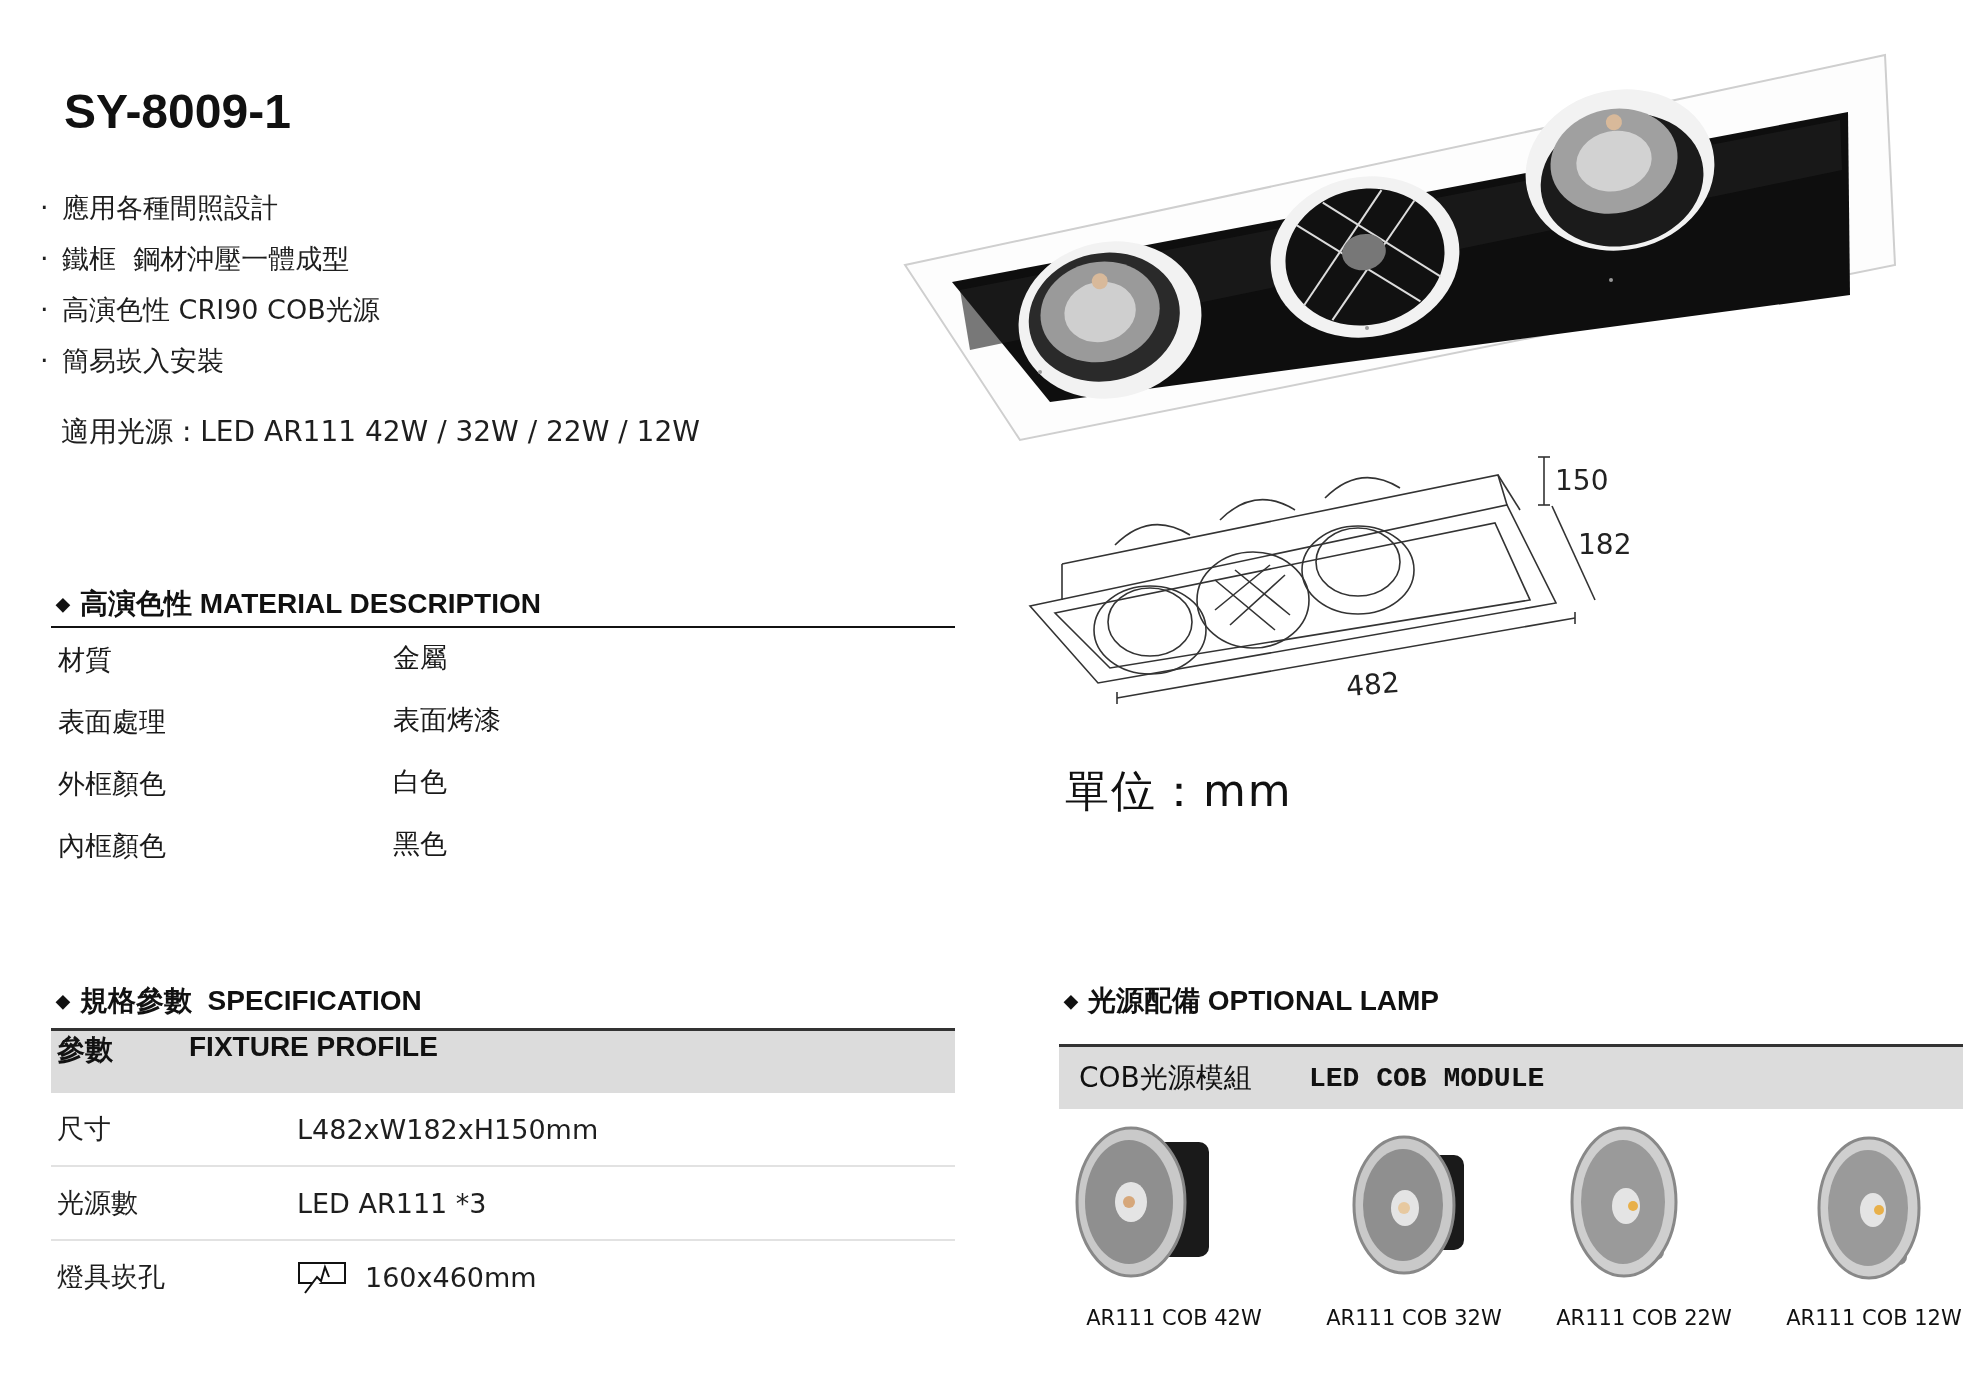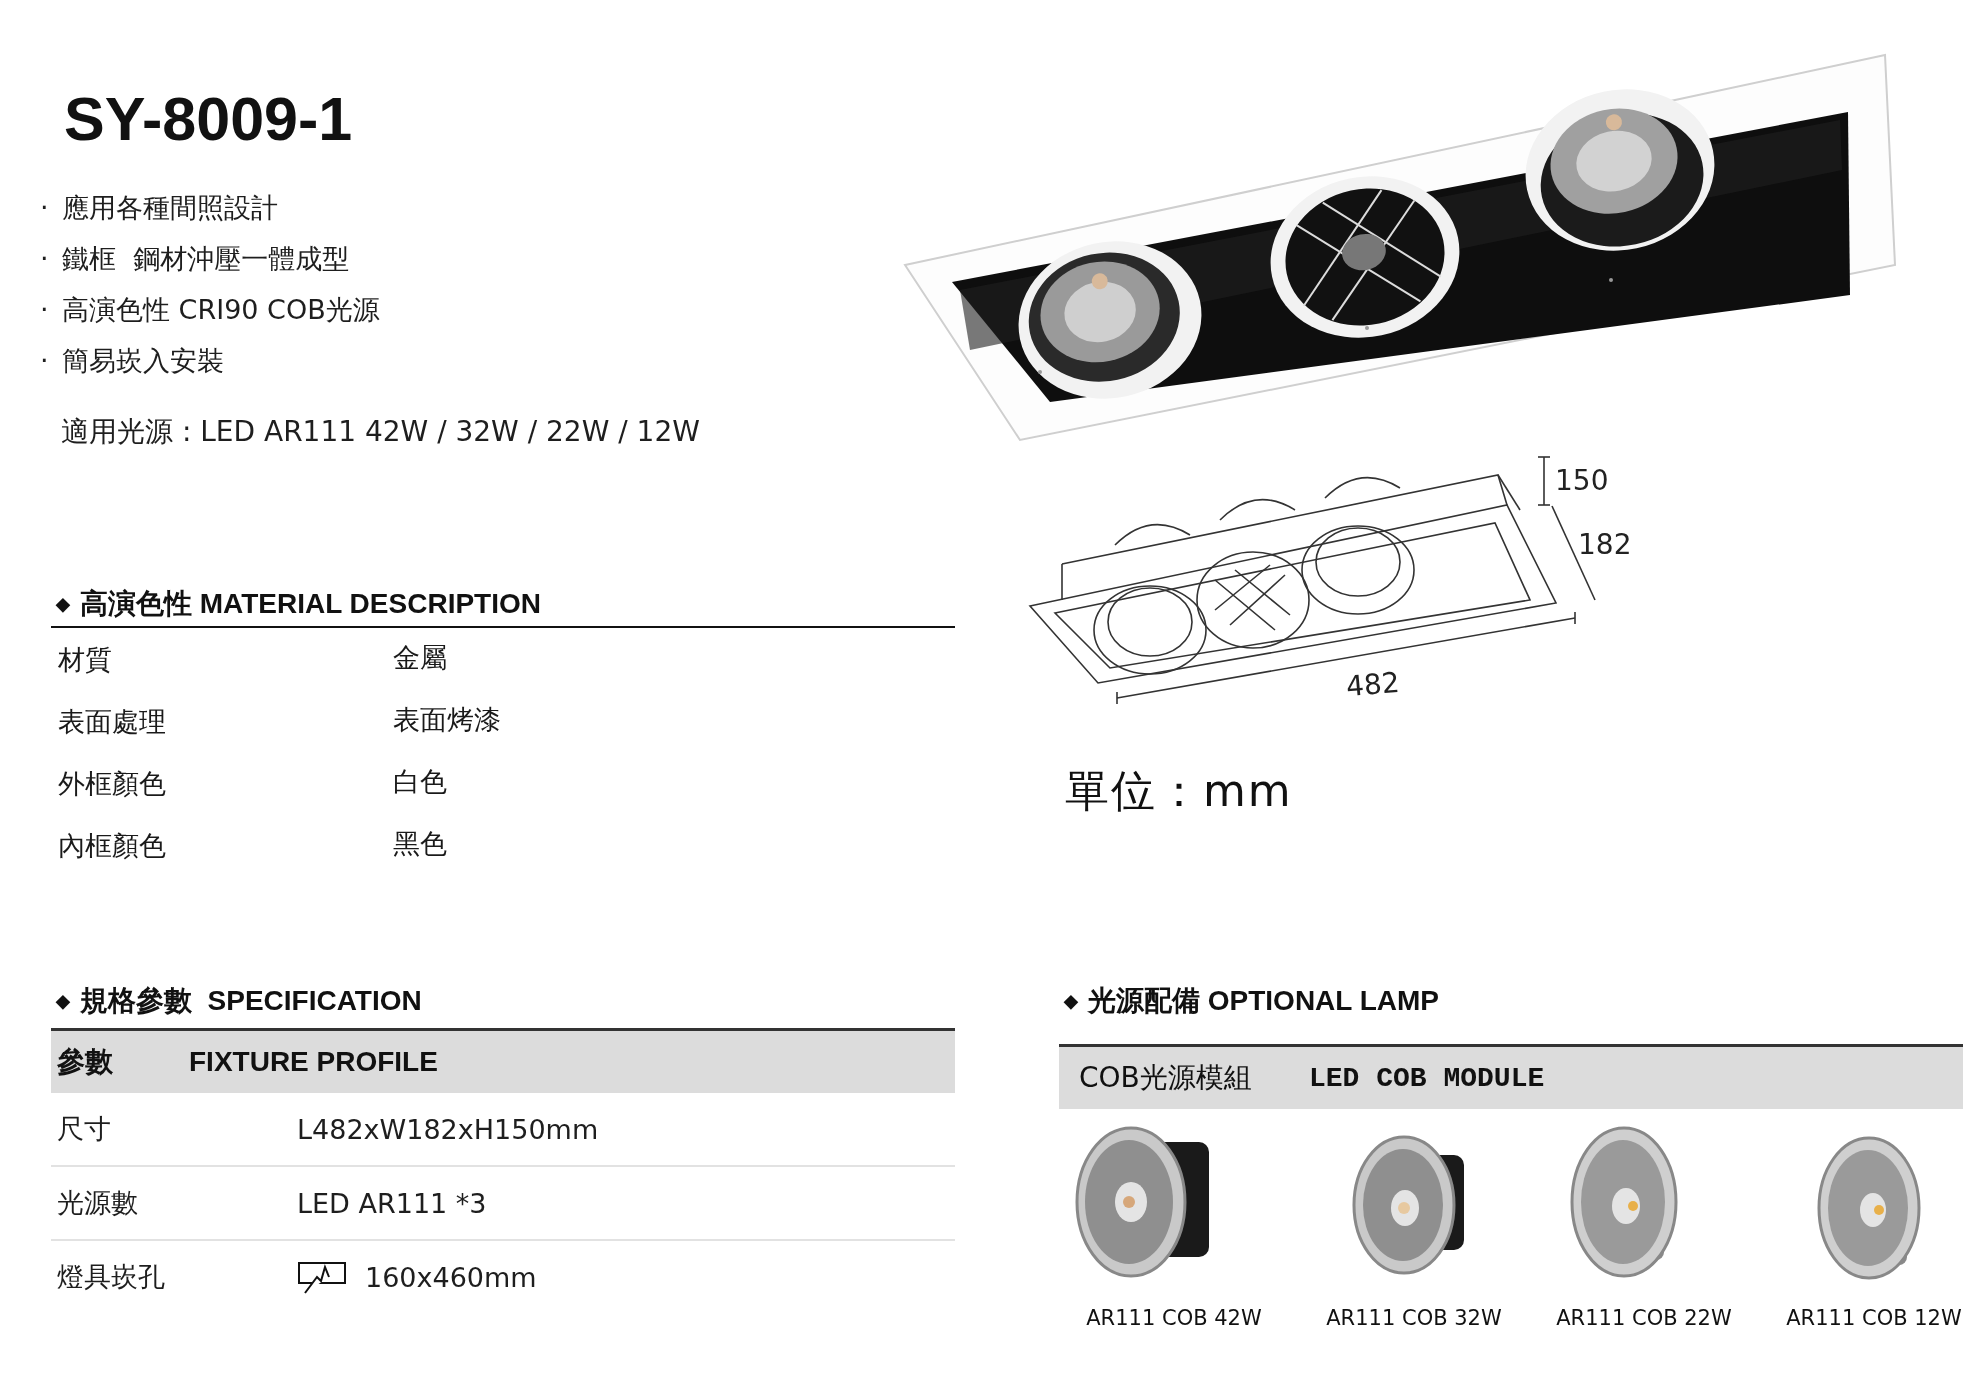--- a/index.html
+++ b/index.html
@@ -1,40 +1,40 @@
 <!DOCTYPE html>
 <html><head>
 <meta charset="utf-8">
 <style>
   html, body { margin:0; padding:0; background:#ffffff; }
   body { width:1980px; height:1379px; position:relative; overflow:hidden;
          font-family:"DejaVu Sans", "Liberation Sans", sans-serif; color:#1a1a1a; }
   .abs { position:absolute; }
   .title { left:64px; top:84px; font-family:"Liberation Sans", sans-serif; font-weight:bold;
-           font-size:61px; letter-spacing:0px; color:#111; }
+           font-size:48px; letter-spacing:0px; color:#111; }
   .features { left:40px; top:186px; }
   .feature { height:51px; font-size:27px; line-height:44px; white-space:nowrap; color:#1e1e1e; }
   .feature .dot { display:inline-block; width:22px; text-align:left; }
   .applicable { left:61px; top:413px; font-size:28px; white-space:nowrap; color:#1e1e1e; }
 
   .sec-head { font-family:"Liberation Sans", sans-serif; font-weight:bold; font-size:28px;
               color:#111; white-space:nowrap; }
   .sec-head .diamond { font-size:18px; display:inline-block; width:24px; vertical-align:3px; }
 
   .mat-head { left:56px; top:585px; }
   .mat-rule { left:51px; top:626px; width:904px; height:2px; background:#111; }
   .mat-table { left:58px; top:638px; }
   .mat-row { height:62px; font-size:27px; line-height:44px; display:flex; }
   .mat-row .k { width:335px; }
   .mat-row .v { width:300px;font-family:Liberation Mono, monospace; }
 
   .spec-head { left:56px; top:982px; }
   .spec-table { left:51px; top:1028px; width:904px; }
   .spec-hdr { height:62px; background:#dcdcdc; border-top:3px solid #333; display:flex;
-              align-items:center; font-family:"Liberation Sans", sans-serif; font-weight:bold;
+              align-items:flex-start; font-family:"Liberation Sans", sans-serif; font-weight:bold;
               font-size:28px; color:#111; }
   .spec-hdr .k { width:132px; padding-left:6px; }
   .spec-row { height:72px; border-bottom:2px solid #e2e2e2; display:flex; align-items:center;
               font-size:27px; color:#1e1e1e; }
   .spec-row:last-child { border-bottom:none; }
   .spec-row .k { width:240px; padding-left:6px; }
   .spec-row .v { display:flex; align-items:center; gap:16px; }
 
   .lamp-head { left:1064px; top:982px; }
   .lamp-table { left:1059px; top:1028px; width:904px;margin-top:16px; }

